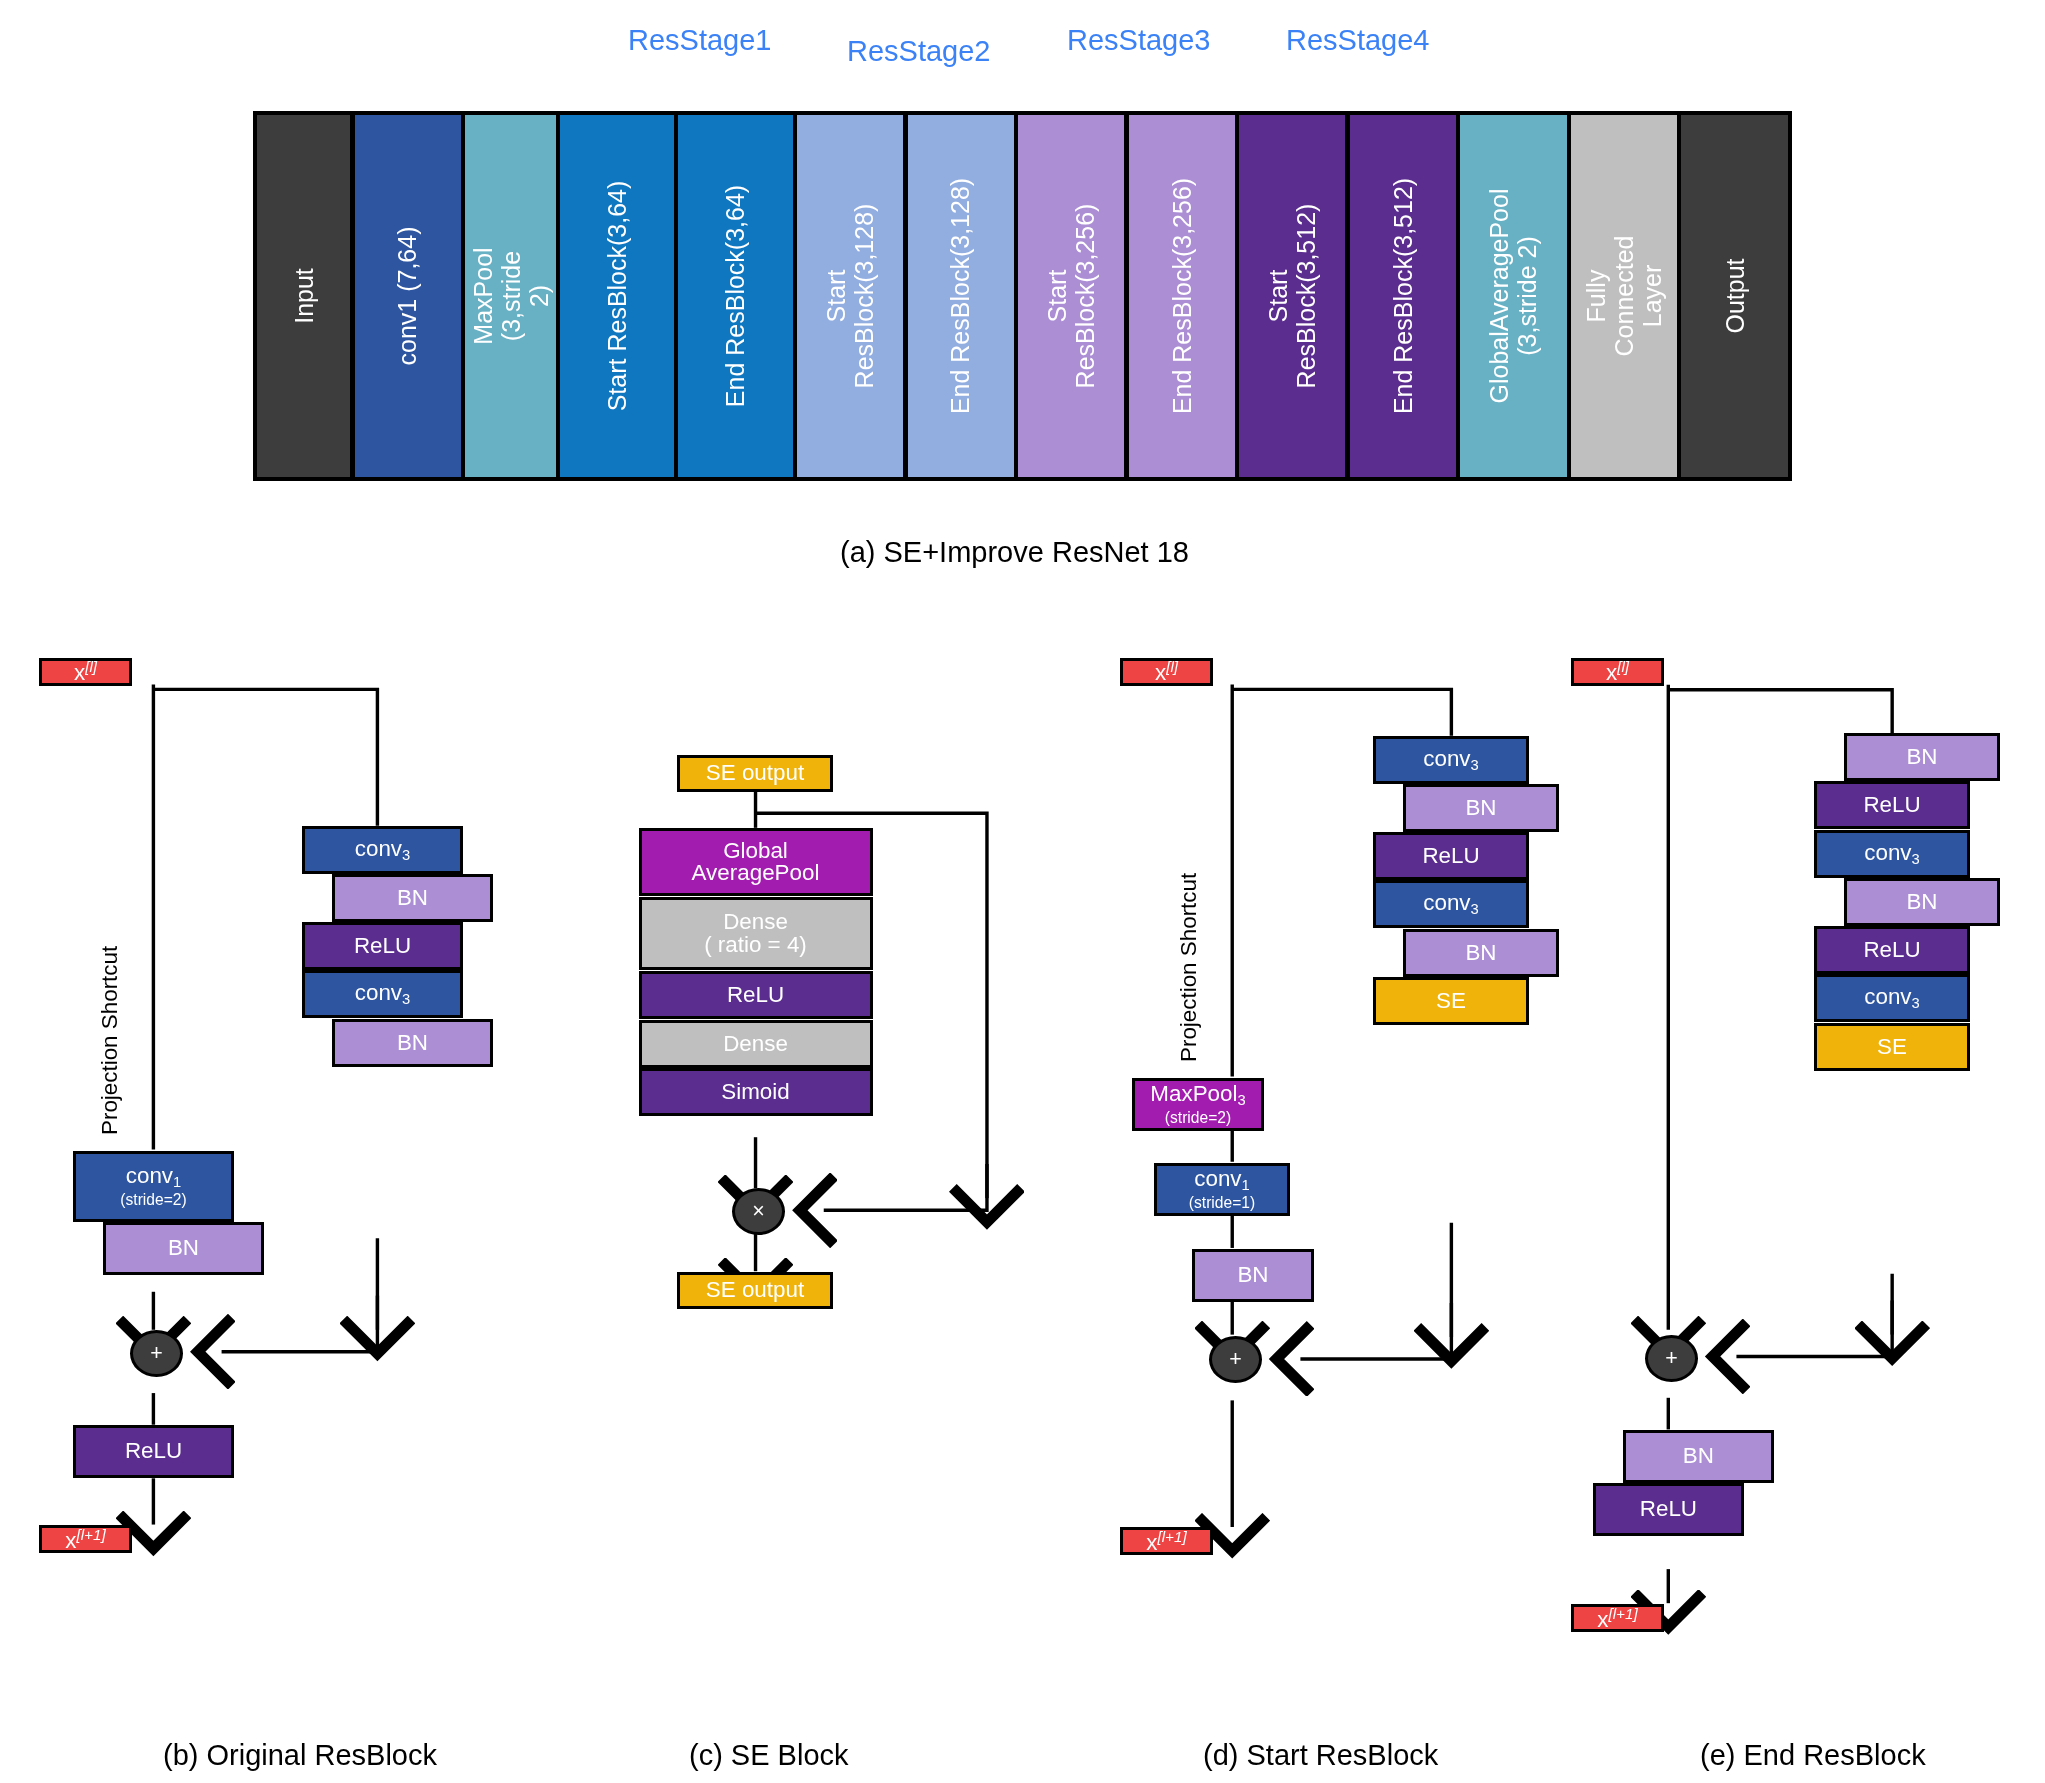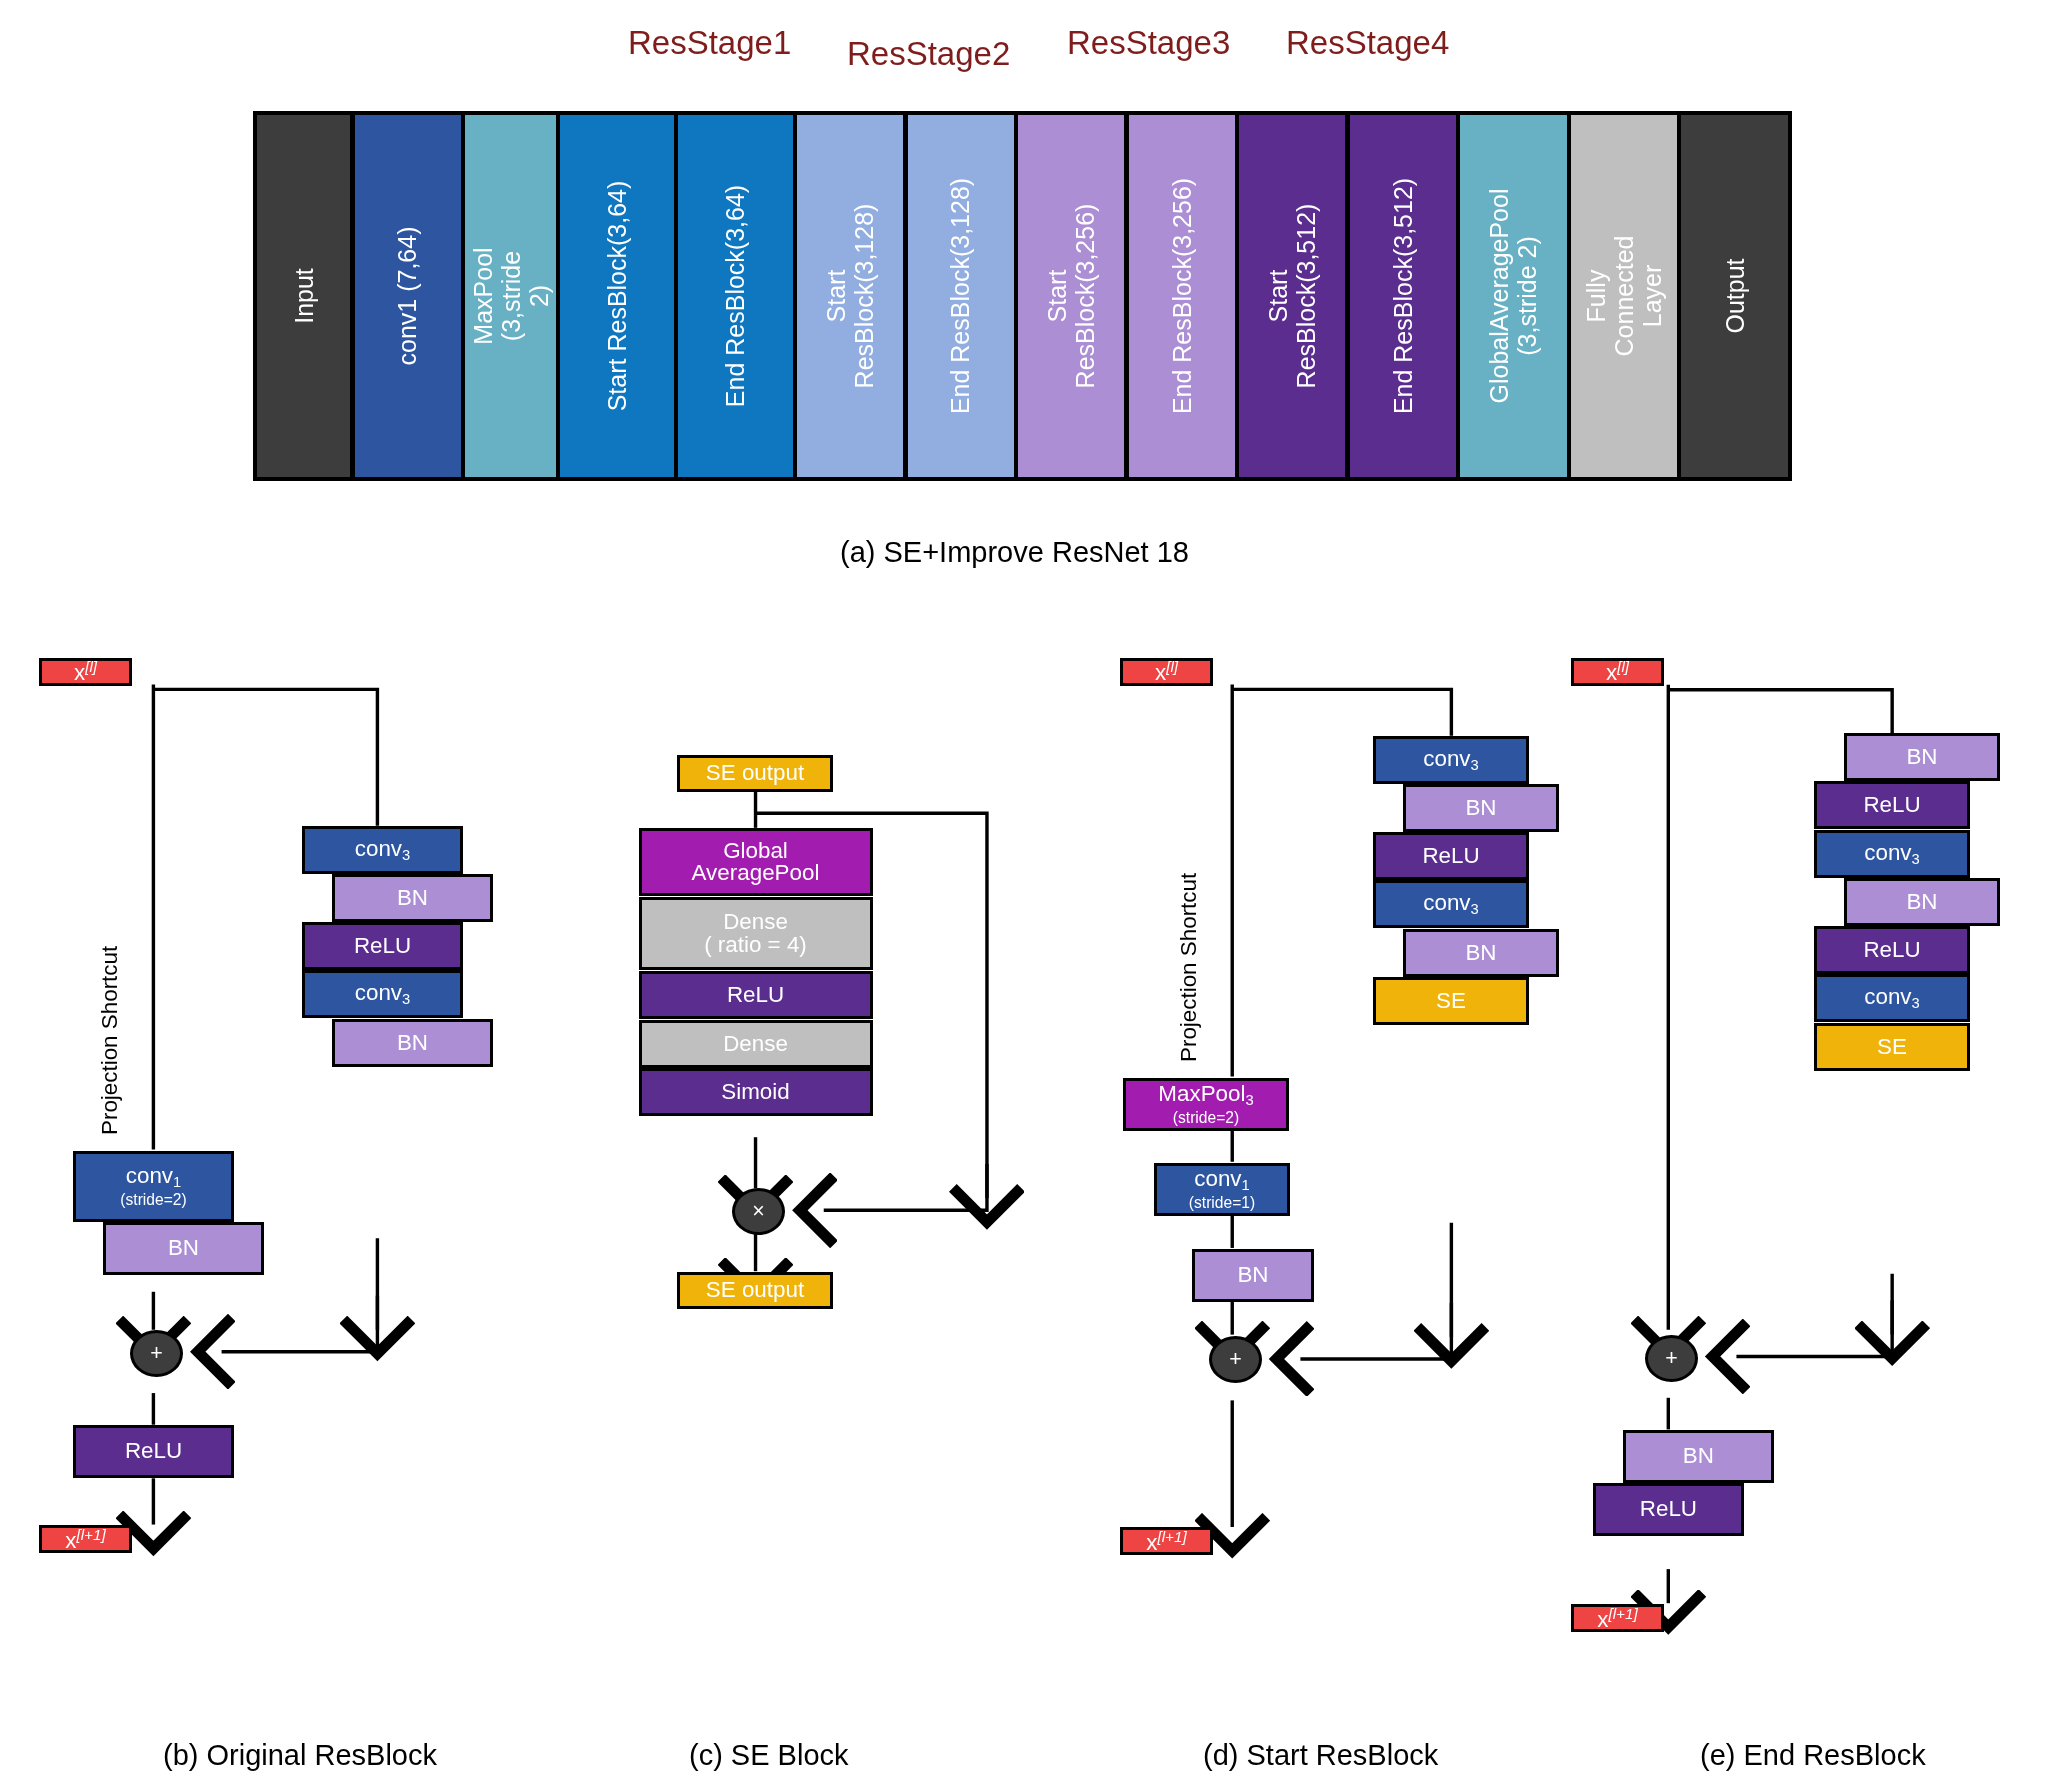--- a/index.html
+++ b/index.html
@@ -1,19 +1,19 @@
 <!DOCTYPE html>
 <html style="font-size:7.8px"><head>
 <meta charset="utf-8">
 <style>
   html,body{margin:0;padding:0;background:#ffffff;}
   body{width:2046px;height:1784px;position:relative;font-family:"Liberation Sans",sans-serif;overflow:hidden;}
 
   .stage-labels{position:absolute;top:19.5px;left:0;width:2046px;height:44px;}
-  .stage-label{position:absolute;font-size:33px;color:#7f1d1d;white-space:nowrap;}
+  .stage-label{position:absolute;font-size:29px;color:#3b82f6;white-space:nowrap;}
 
   
   #pipeline{position:absolute;left:253px;top:111px;width:1539px;height:370px;
             background:#000;display:flex;gap:4.4px;padding:4.4px;box-sizing:border-box;}
   .pcell{position:relative;display:flex;align-items:center;justify-content:center;overflow:hidden;}
   .pcell .vtext{transform:rotate(-90deg);white-space:nowrap;font-size:25px;line-height:1.12;text-align:center;}
   .pcell .vtext.two{white-space:pre-line;}
 
   .cap{position:absolute;font-size:29px;color:#000;white-space:nowrap;}
 
@@ -238,21 +238,21 @@
     <path d="M 290,1545 L 290,1805" stroke="#000" stroke-width="7" fill="none" marker-end="url(#ahd)"></path>
   </svg>
 
   <div class="node dark" style="left:29px;top:9.7px;width:93px;height:28px">
       <span>x<span class="xsup">[l]</span></span>
     </div>
 
   <div class="rot" style="left:85px;top:414px;transform:rotate(-90deg)">Projection Shortcut</div>
 
   <div id="d-shortcut">
-      <div class="node teal" style="left: 32px; top: 430px; width: 166px; height: 53px; align-items: center;">
+      <div class="node teal" style="left: 41px; top: 430px; width: 132px; height: 53px; align-items: center;">
         <span>MaxPool<sub>3</sub></span>
         <span class="sub">(stride=2)</span>
       </div>
       <div class="node navy" style="left: 63px; top: 515px; width: 136px; height: 53px;">
         <span>conv<sub>1</sub></span>
         <span class="sub">(stride=1)</span>
       </div>
       <div class="node lav" style="left: 71px; top: 601px; width: 122px; height: 53px;">
         <span>BN</span>
       </div>

